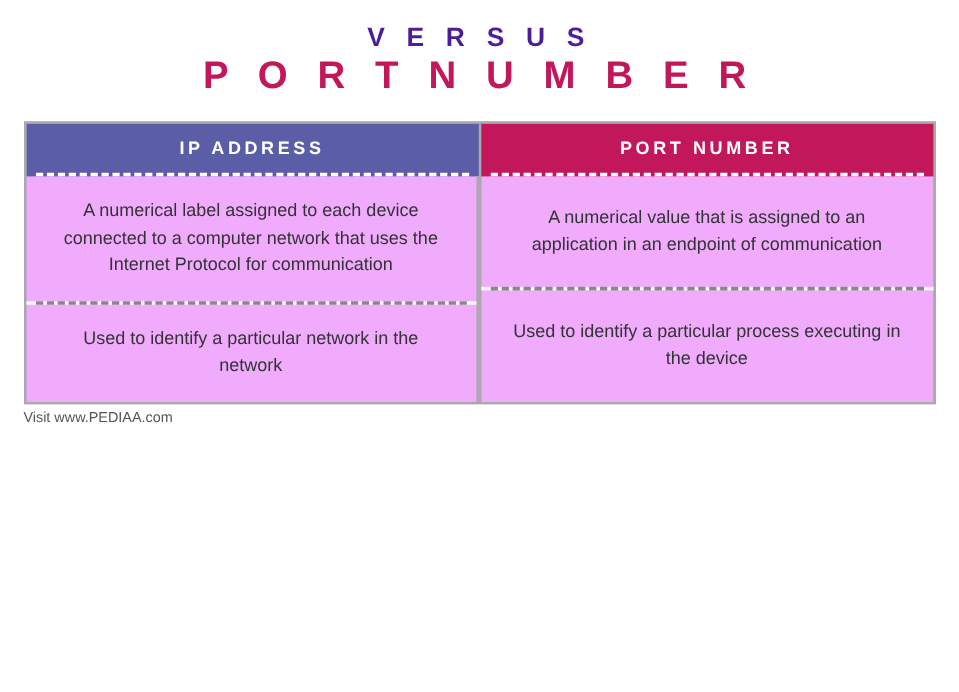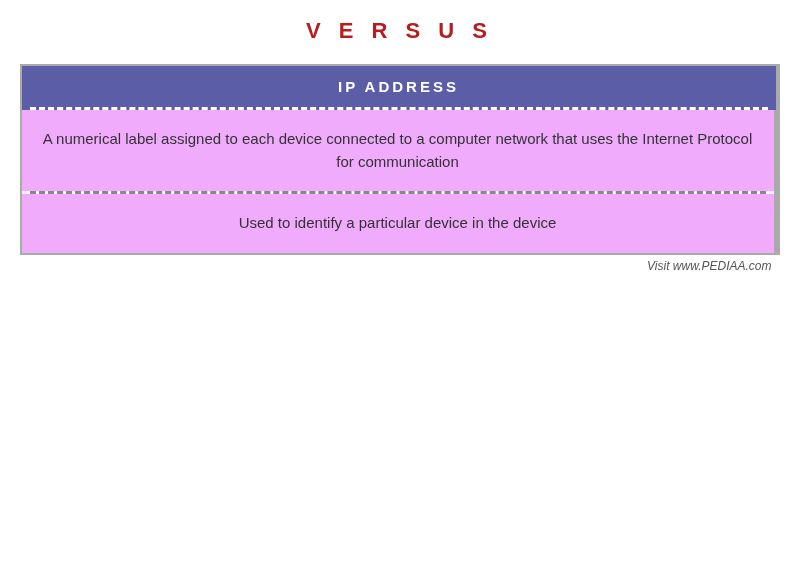--- a/index.html
+++ b/index.html
@@ -25,21 +25,21 @@
       font-size: 32px;
       font-weight: bold;
       letter-spacing: 8px;
       color: #5b5ea6;
     }
 
     .title-versus {
       font-size: 22px;
       font-weight: bold;
       letter-spacing: 6px;
-      color: #b91c1c;
+      color: #4c1d95;
     }
 
     .title-port {
       font-size: 32px;
       font-weight: bold;
       letter-spacing: 8px;
       color: #c2185b;
     }
 
     .comparison-table {
@@ -104,50 +104,61 @@
     }
 
     .dashed-divider-gray {
       border: none;
       border-top: 3px dashed #888888;
       margin: 0;
     }
 
     .footer-area {
       width: 760px;
-      text-align: right;
+      text-align: left;
       padding: 4px 8px 2px 0;
       font-size: 12px;
       color: #555555;
-      font-style: italic;
     }
 
     .col-body-left {
       border-right: 2px solid #aaaaaa;
     }
   </style>
 </head>
 <body>
 
 <div class="header">
   <div class="title-versus">V E R S U S</div>
+  <div class="title-port">P O R T   N U M B E R</div>
 </div>
 
 <div class="comparison-table">
 
   <div class="col col-left">
     <div class="col-header">IP ADDRESS</div>
     <hr class="dashed-divider">
     <div class="col-body col-body-left">
       <div class="cell">A numerical label assigned to each device connected to a computer network that uses the Internet Protocol for communication</div>
       <div class="cell-divider-wrapper">
         <hr class="dashed-divider-gray">
       </div>
-      <div class="cell">Used to identify a particular device in the device</div>
+      <div class="cell">Used to identify a particular network in the network</div>
     </div>
   </div>
 
+  <div class="col col-right">
+    <div class="col-header">PORT NUMBER</div>
+    <hr class="dashed-divider">
+    <div class="col-body">
+      <div class="cell">A numerical value that is assigned to an application in an endpoint of communication</div>
+      <div class="cell-divider-wrapper">
+        <hr class="dashed-divider-gray">
+      </div>
+      <div class="cell">Used to identify a particular process executing in the device</div>
+    </div>
+  </div>
 
 </div>
 
 <div class="footer-area">
   <span>Visit www.PEDIAA.com</span>
 </div>
 
 </body></html>

